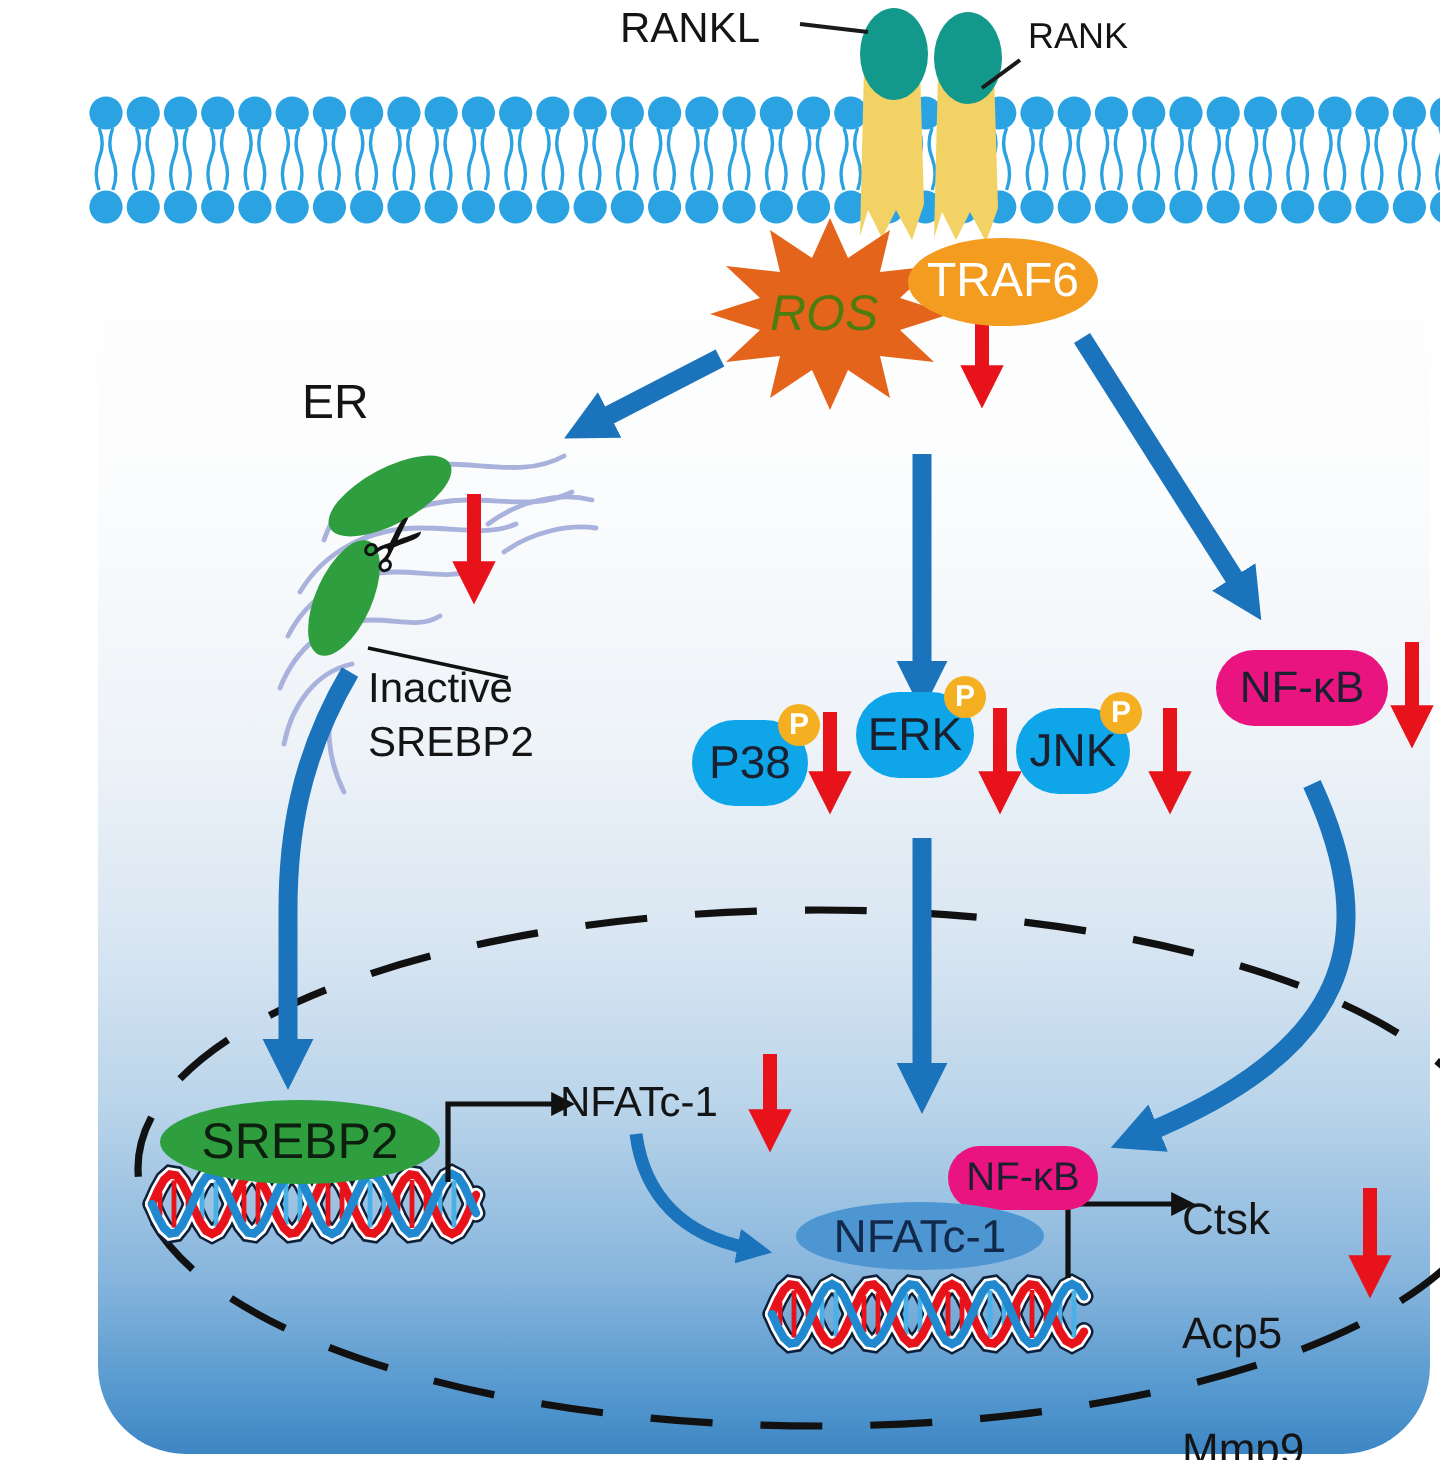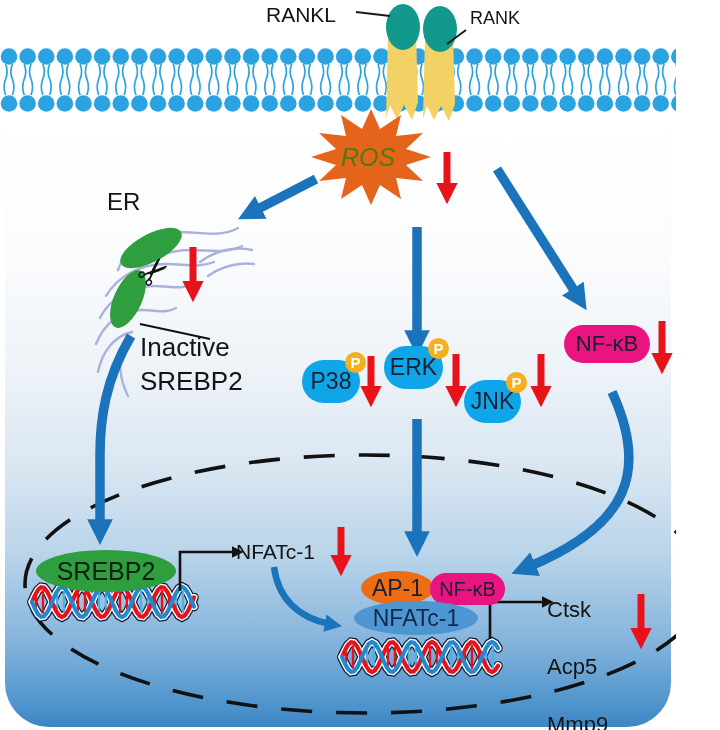--- a/index.html
+++ b/index.html
@@ -1,17 +1,17 @@
 <!DOCTYPE html>
 <html><head>
 <meta charset="utf-8">
 <style>
   html,body{margin:0;padding:0;background:#fff;}
   #stage{position:relative;width:676px;height:730px;background:#ffffff;overflow:hidden;
-         font-family:"Liberation Sans", sans-serif;}
+         font-family:"Liberation Sans", sans-serif;margin-left:44px;}
   #cell{position:absolute;left:5px;right:5px;top:112px;bottom:3px;
         border-radius:0 0 44px 44px;
         background:linear-gradient(180deg,#ffffff 0%,#fbfcfd 22%,#eef3f8 42%,
                    #d9e6f2 58%,#b9d4ea 72%,#85b4dc 86%,#5095cd 96%,#3d86c4 100%);}
   svg.layer{position:absolute;left:0;top:0;}
   .lbl{position:absolute;color:#141414;white-space:pre-line;line-height:1.3;}
   .pill{position:absolute;display:flex;align-items:center;justify-content:center;
         color:#1a2030;}
   .badge{position:absolute;width:21px;height:21px;border-radius:50%;background:#f5b021;
          color:#fff;font-size:15px;font-weight:bold;display:flex;align-items:center;
@@ -309,44 +309,44 @@
       <path d="M662,321 L662,358" marker-end="url(#mR)"></path>
       <path d="M341,527 L341,560" marker-end="url(#mR)"></path>
       <path d="M641,594 L641,633" marker-end="url(#mR)"></path>
     </g>
   </svg>
 
   <div class="lbl" style="left:266px;top:1px;font-size:21px;">RANKL</div>
   <div class="lbl" style="left:470px;top:7px;font-size:18px;">RANK</div>
   <div class="lbl" style="left:341px;top:141px;font-size:25px;color:#4d7c0f;font-style:italic;">ROS</div>
   <div class="lbl" style="left:107px;top:186px;font-size:24px;">ER</div>
-  <div class="lbl" style="left:140px;top:331px;font-size:26px;">Inactive
+  <div class="lbl" style="left:140px;top:331px;font-size:21px;">Inactive
 SREBP2</div>
   <div id="scissors">✂</div>
   <div class="lbl" style="left:236px;top:538px;font-size:21px;">NFATc-1</div>
 
+  <div class="pill" style="left:410px;top:119px;width:95px;height:44px;border-radius:50%;background:#f39c1f;color:#fff;font-size:24px;">TRAF6</div>
 
   <div class="pill kinase" style="left:302px;top:360px;">
     <span>P38</span>
     <span class="badge">P</span>
   </div>
   <div class="pill kinase" style="left:384px;top:346px;width:59px;">
     <span>ERK</span>
     <span class="badge">P</span>
   </div>
-  <div class="pill kinase" style="left:464px;top:380px;width:57px;">
+  <div class="pill kinase" style="left:464px;top:354px;width:57px;">
     <span>JNK</span>
     <span class="badge">P</span>
   </div>
 
   <div class="pill" style="left:564px;top:325px;width:86px;height:38px;border-radius:19px;background:#e9147f;font-size:22px;">NF-κB</div>
 
   <div class="pill" style="left:36px;top:550px;width:140px;height:42px;border-radius:50%;background:#2e9e3e;font-size:25px;color:#0d2010;">SREBP2</div>
 
-  <div class="pill" style="left:361px;top:571px;width:73px;height:34px;border-radius:50%;background:#ed6d17;font-size:23px;">AP-1</div>
   <div class="pill" style="left:430px;top:573px;width:75px;height:32px;border-radius:16px;background:#e9147f;font-size:20px;">NF-κB</div>
   <div class="pill" style="left:354px;top:601px;width:124px;height:34px;border-radius:50%;background:#4e96d2;font-size:23px;color:#13294a;">NFATc-1</div>
 
   <div class="lbl genes" style="left:547px;top:566px;font-size:22px;">
     <div>Ctsk</div>
     <div>Acp5</div>
     <div>Mmp9</div>
     
   </div>
 </div>

